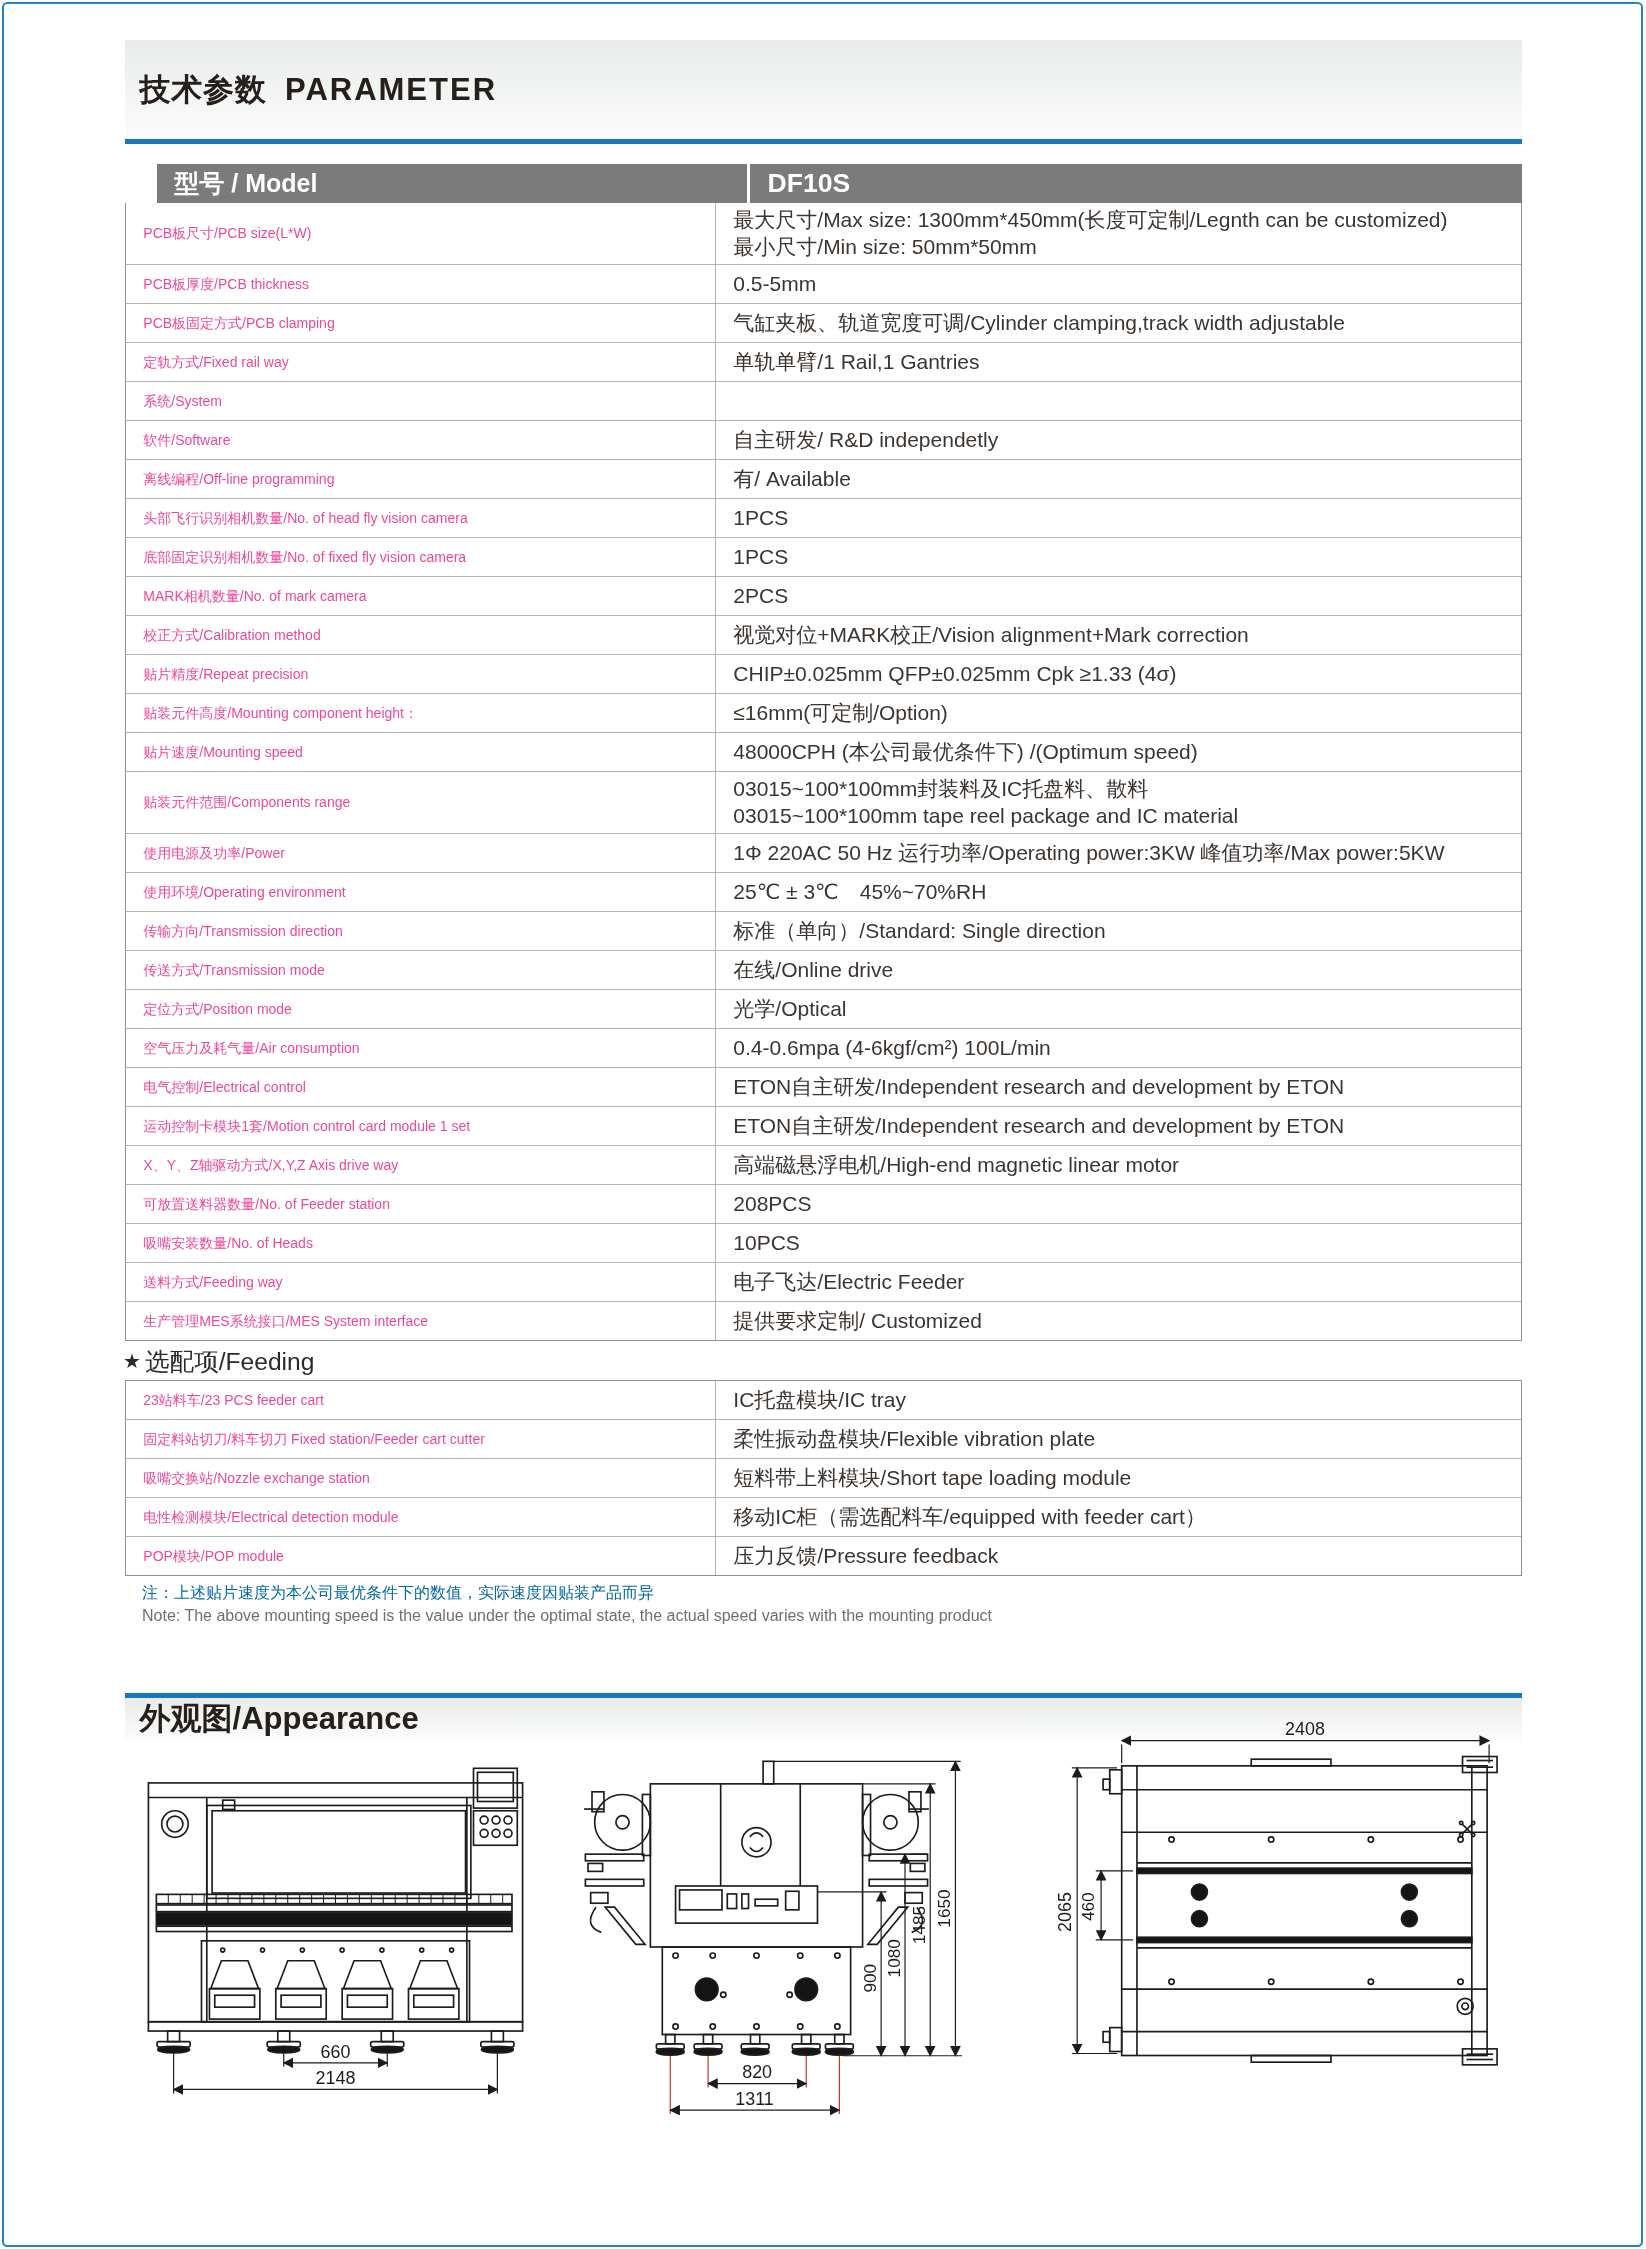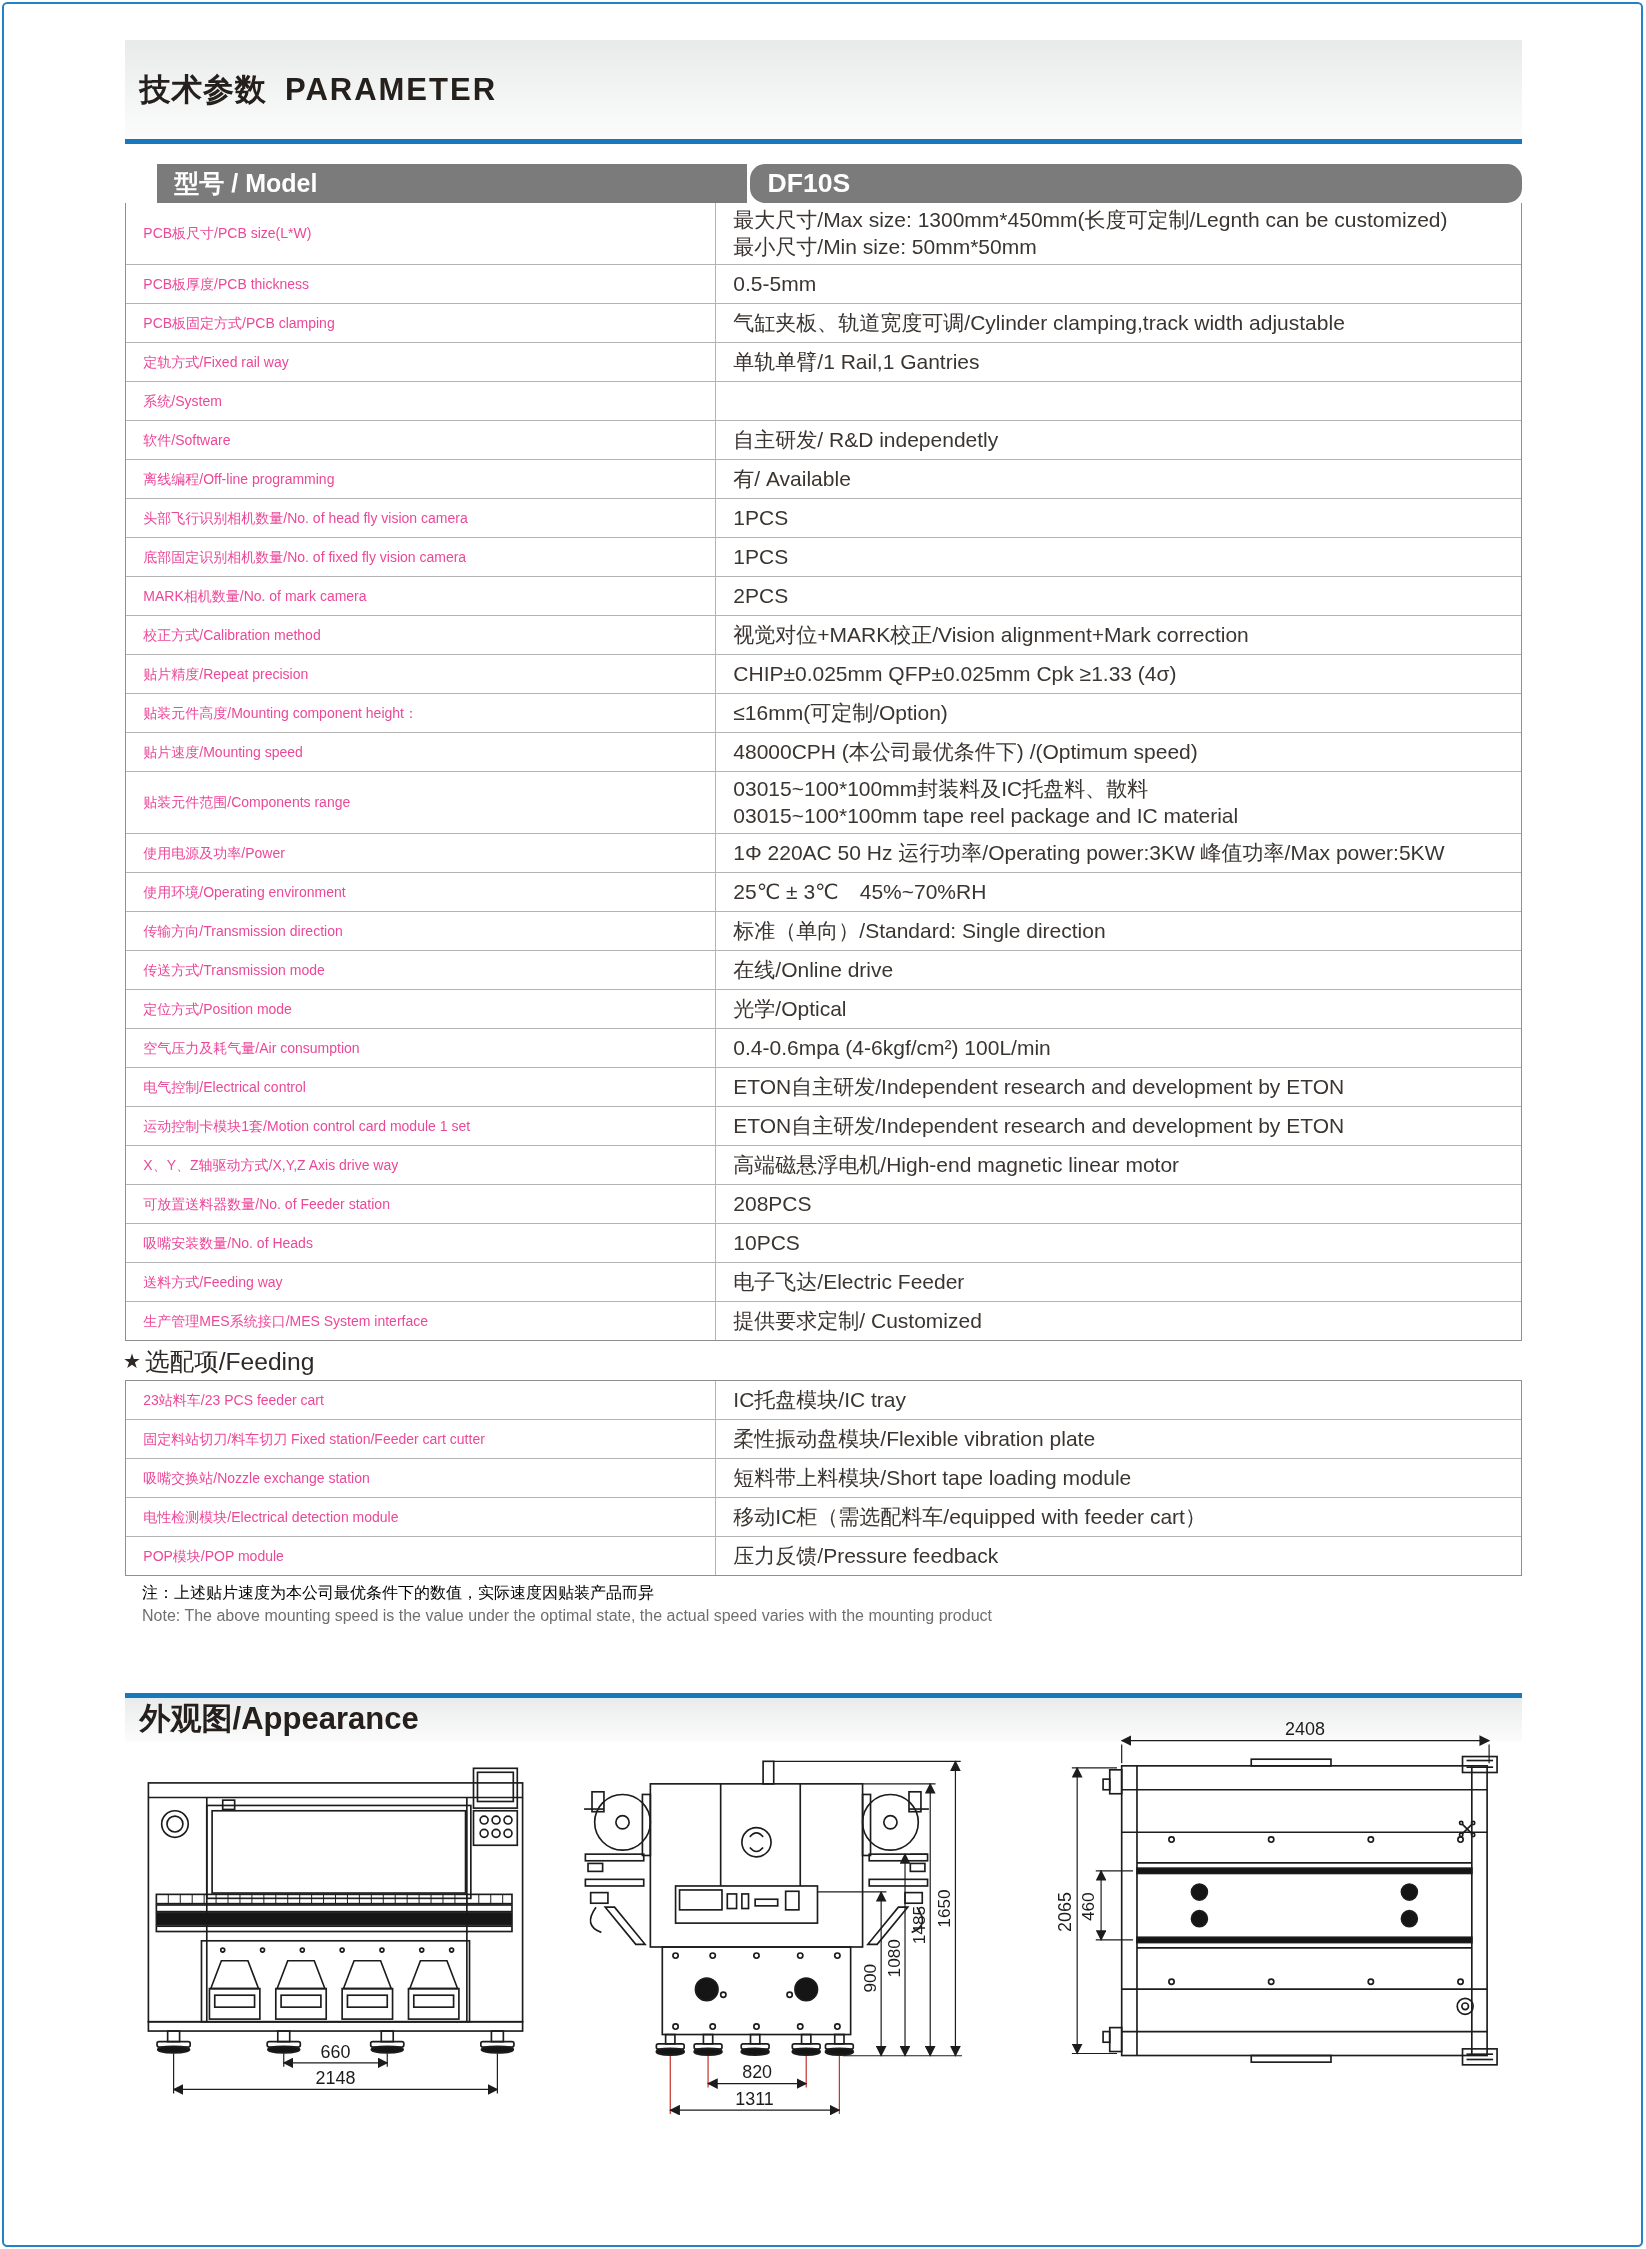--- a/index.html
+++ b/index.html
@@ -18,37 +18,37 @@
   .blue-bar{position:absolute;left:125px;width:1397px;height:5.3px;background:#1878be;}
   .bb1{top:139px;} .bb2{top:1693px;}
 
   
   .spec-table{position:absolute;left:125px;width:1397px;}
   .t-main{top:164px;} .t-opt{top:1380px;}
   .thead{display:flex;height:39px;}
   .thead .hl{width:590px;background:#7b7b7b;display:flex;align-items:center;padding-left:17.3px;
              color:#fff;font-size:25px;font-weight:bold;box-sizing:border-box;margin-left:32px;}
   .thead .hv{flex:1;margin-left:3.3px;background:#7b7b7b;display:flex;align-items:center;padding-left:17.3px;
-             color:#fff;font-size:26.6px;font-weight:bold;border-radius:15px;}
+             color:#fff;font-size:26.6px;font-weight:bold;}
   .tbody{border:1.3px solid #8f8f8f;border-top:none;background:#fff;}
   .t-opt .tbody{border-top:1.3px solid #8f8f8f;}
   .trow{display:flex;min-height:38px;border-bottom:1.3px solid #b3b3b3;}
   .trow:last-child{border-bottom:none;}
   .cell{display:flex;align-items:center;box-sizing:border-box;padding:4px 13.3px 4px 17.3px;}
   .cl{width:590px;border-right:1.3px solid #b3b3b3;font-size:14px;line-height:25px;color:#ec4899;}
   .cv{flex:1;font-size:21px;line-height:26.6px;color:#3b3531;white-space:pre-line;}
 
   
   .opt-title{position:absolute;left:123px;top:1345px;height:32px;display:flex;align-items:center;
              font-size:24.6px;color:#2e2926;}
   .opt-title .star{font-size:20px;margin-right:4px;color:#2e2926;}
 
   
   .notes{position:absolute;left:142px;top:1581px;}
-  .note1{font-size:16px;color:#000000;line-height:24px;}
+  .note1{font-size:16px;color:#0369a1;line-height:24px;}
   .note2{font-size:16px;color:#6f6f6f;line-height:22.6px;}
 
   
   svg text{font-family:"Liberation Sans","DejaVu Sans",sans-serif;fill:#1c1c1c;}
   .drawing{position:absolute;}
 </style>
 </head>
 <body>
 
 <div class="page">

